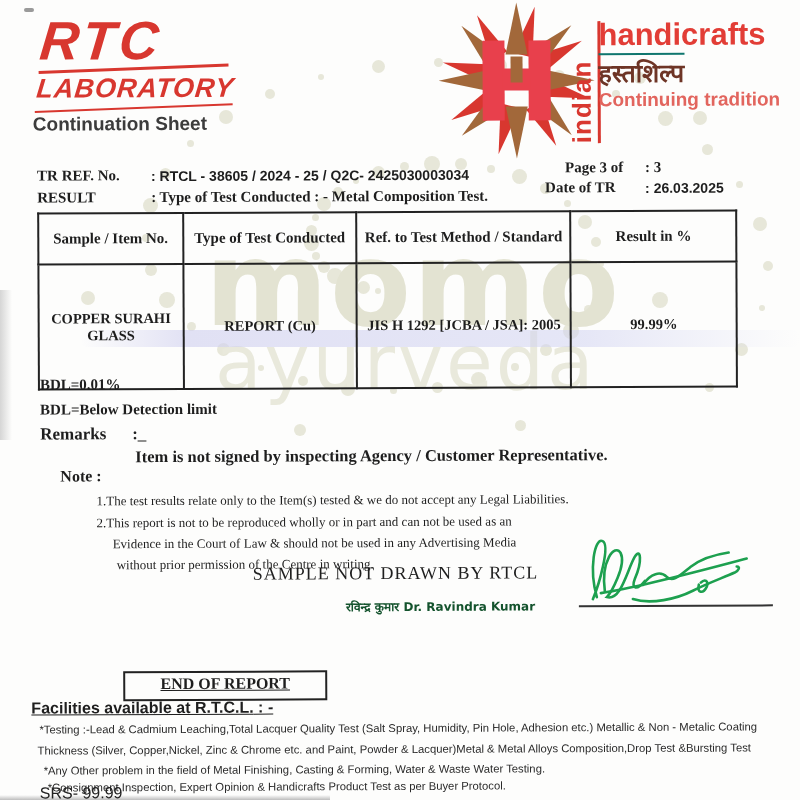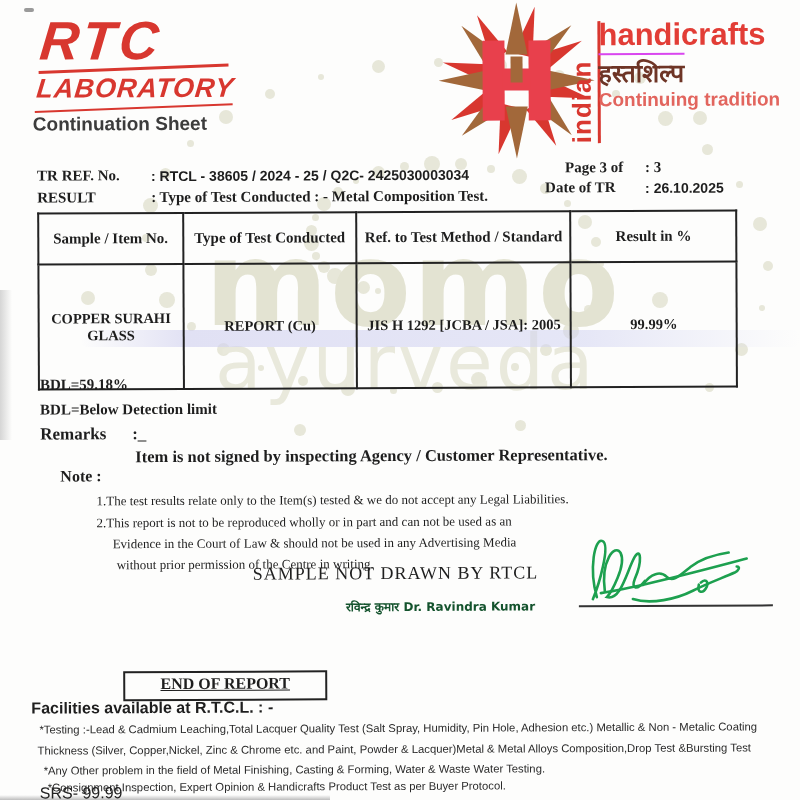--- a/index.html
+++ b/index.html
@@ -31,38 +31,38 @@
   #cont-sheet{left:34px;top:112px;font:bold 19px "Liberation Sans",sans-serif;color:#3c3c3c;}
   
   #hstar{left:438px;top:2px;width:160px;height:158px;}
   #indian-v{left:568px;top:22px;height:122px;width:30px;
             writing-mode:vertical-rl;transform:rotate(180deg);
             font:bold 26px "Liberation Sans",sans-serif;color:#d8372f;letter-spacing:1px;
             border-left:3px solid #d8372f;padding-left:1px;}
   #hlogo-txt{left:600px;top:18px;width:200px;line-height:1.02;}
   .hindi1{font:bold 23px "DejaVu Sans",sans-serif;color:#3b3230;}
   .hand{font:bold 31px "Liberation Sans",sans-serif;color:#e23d36;letter-spacing:0;}
-  .hindi2{font:bold 25px "DejaVu Sans",sans-serif;color:#6e3526;border-top:2px solid #d946ef;display:inline-block;}
+  .hindi2{font:bold 25px "DejaVu Sans",sans-serif;color:#6e3526;border-top:2px solid #0f766e;display:inline-block;}
   .tagline{font:bold 19px "Liberation Sans",sans-serif;color:#e2655e;}
   
   .meta-label{font-size:15px;font-weight:bold;}
   .meta-val{font-family:"Liberation Sans",sans-serif;font-weight:bold;font-size:14px;}
   
   table{border-collapse:collapse;background:transparent;}
   td,th{border:2px solid #222;background:transparent;}
   th{font-size:15px;font-weight:bold;padding:16px 2px;}
   td{font-size:14.5px;font-weight:bold;text-align:center;padding:2px;}
   
   .bdl{font-size:15px;font-weight:bold;}
   .noteline{font-size:13px;}
   
   #eor{left:122px;top:670px;width:200px;height:24px;border:2px solid #222;text-align:center;
        font:bold 16px "Liberation Serif",serif;text-decoration:underline;padding-top:2px;}
   #facil{left:30px;top:698px;font:bold 16px "Liberation Sans",sans-serif;}
-  #facil span{}
+  #facil span{text-decoration:underline;}
   .fnote{font-family:"Liberation Sans",sans-serif;font-size:11.3px;color:#2a2a2a;}
   #srs{left:38px;top:783px;font:400 16px "Liberation Sans",sans-serif;color:#222;}
   
   #sigline{left:578px;top:606px;width:194px;height:0;border-top:2px solid #333;}
   #sig-faint{left:345px;top:598px;font:bold 12px "DejaVu Sans",sans-serif;color:#14532d;}
 </style>
 </head>
 <body>
 
 <div id="page">
@@ -185,21 +185,21 @@
       <div class="tagline">Continuing tradition</div>
     </div>
 
     <span class="abs meta-label" style="left:38px;top:166px;">TR REF. No.</span>
     <span class="abs meta-val" style="left:152px;top:167px;">:  RTCL - 38605 / 2024 - 25 / Q2C- 2425030003034</span>
     <span class="abs meta-label" style="left:38px;top:188px;">RESULT</span>
     <span class="abs meta-label" style="left:152px;top:188px;">:  Type of Test Conducted : - Metal Composition Test.</span>
     <span class="abs meta-label" style="left:566px;top:160px;">Page 3 of</span>
     <span class="abs meta-label" style="left:646px;top:160px;">:  3</span>
     <span class="abs meta-label" style="left:546px;top:180px;">Date of TR</span>
-    <span class="abs meta-val" style="left:646px;top:181px;">:  26.10.2025</span>
+    <span class="abs meta-val" style="left:646px;top:181px;">:  26.03.2025</span>
 
     <table class="abs" style="left:38px;top:211px;width:700px;">
       <colgroup>
           <col style="width:145px">
           <col style="width:174px">
           <col style="width:215px">
           <col style="width:166px">
         </colgroup>
       <tbody>
           <tr style="height:32px;">
@@ -210,21 +210,21 @@
       </tr>
       <tr style="height:125px;">
         <td>COPPER SURAHI GLASS</td>
         <td>REPORT (Cu)</td>
         <td>JIS H 1292 [JCBA / JSA]: 2005</td>
         <td>99.99%</td>
       </tr>
     </tbody>
       </table>
 
-    <div class="abs bdl" style="left:40px;top:375px;">BDL=59.18%</div>
+    <div class="abs bdl" style="left:40px;top:375px;">BDL=0.01%</div>
     <div class="abs bdl" style="left:40px;top:400px;">BDL=Below Detection limit</div>
     <span class="abs" style="left:40px;top:423px;font-size:17px;font-weight:bold;">Remarks</span>
     <span class="abs" style="left:132px;top:423px;font-size:17px;font-weight:bold;">:_</span>
     <div class="abs" style="left:135px;top:446px;font-size:16.5px;font-weight:bold;">Item is not signed by inspecting Agency / Customer Representative.</div>
     <div class="abs" style="left:60px;top:466px;font-size:16px;font-weight:bold;">Note  :</div>
     <div class="abs noteline" style="left:96px;top:492px;">1.The test results relate only to the Item(s) tested &amp; we do not accept any Legal Liabilities.</div>
     <div class="abs noteline" style="left:96px;top:514px;">2.This report is not to be reproduced wholly or in part and can not be used as an</div>
     <div class="abs noteline" style="left:112px;top:535px;">Evidence in the Court of Law &amp; should not  be used in  any  Advertising Media</div>
     <div class="abs noteline" style="left:116px;top:556px;">without prior permission of the Centre in writing.</div>
 

